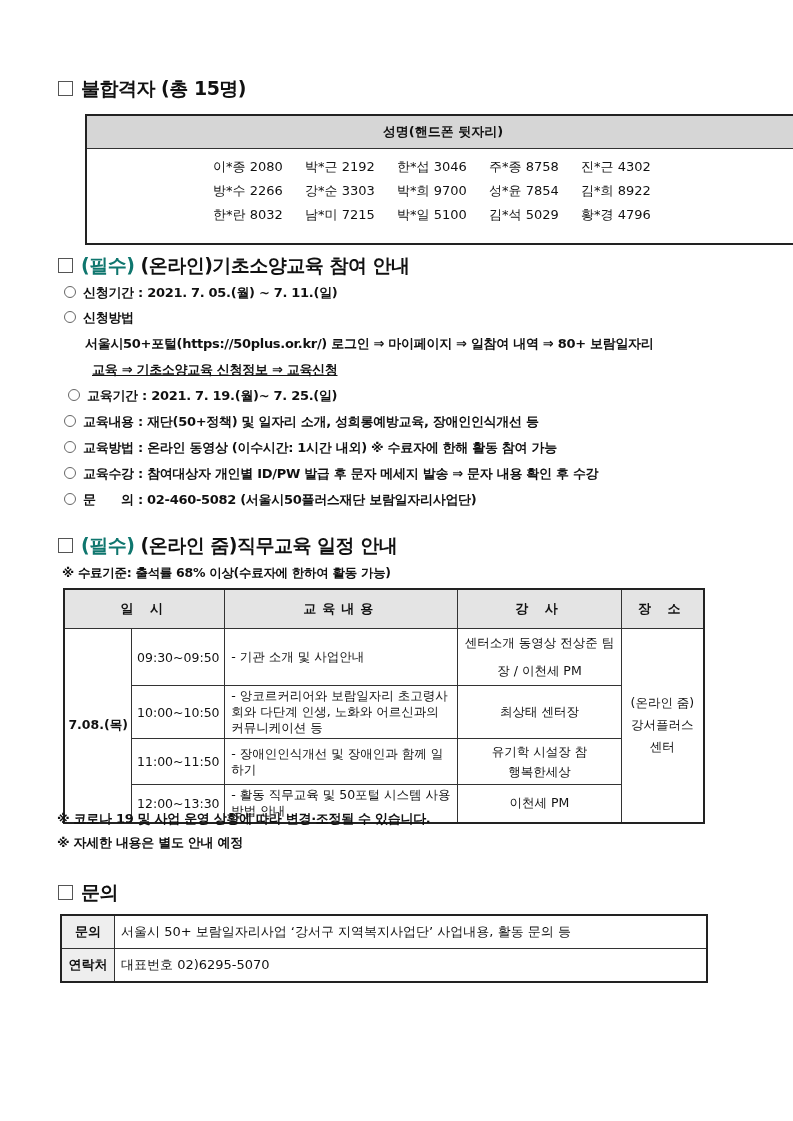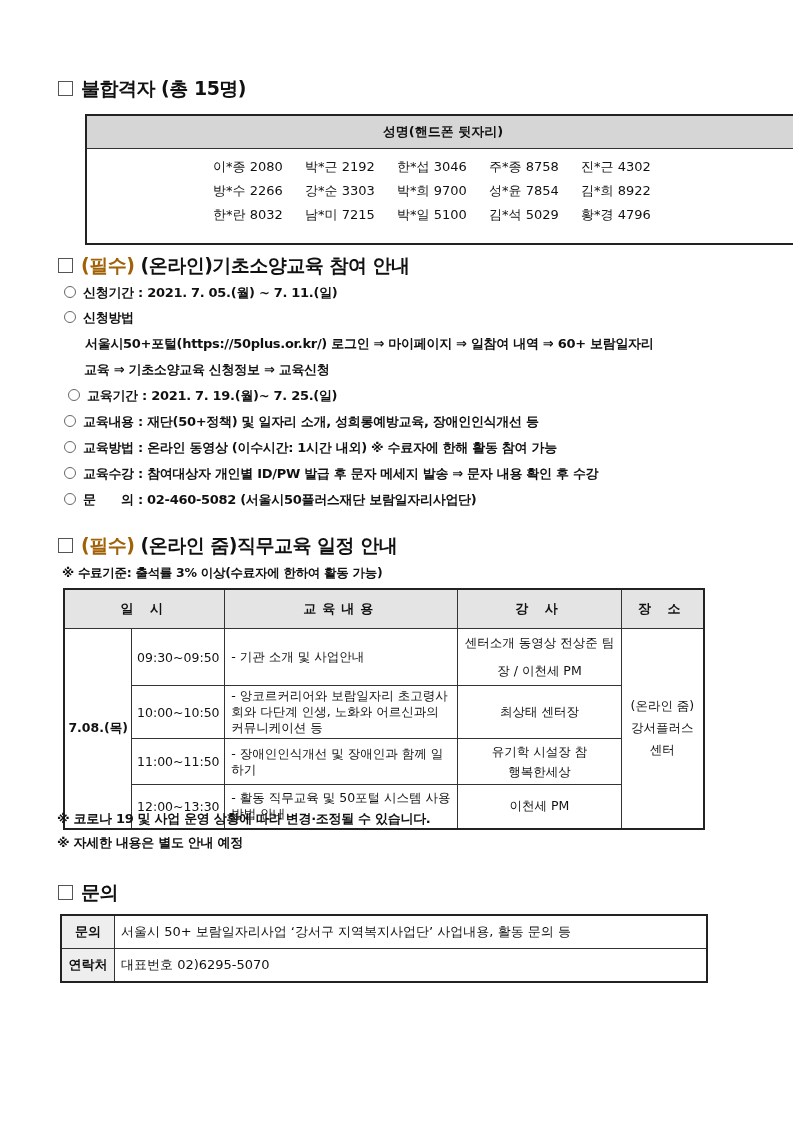--- a/index.html
+++ b/index.html
@@ -1,21 +1,21 @@
 <!DOCTYPE html>
 <html><head>
 <meta charset="utf-8">
 <style>
   html, body { margin:0; padding:0; background:#ffffff; }
   body { width:793px; height:1121px; position:relative; overflow:hidden;
          font-family:"DejaVu Sans","Liberation Sans",sans-serif; color:#111; }
   .abs { position:absolute; }
   .sec-title { font-size:19px; font-weight:bold; letter-spacing:-0.5px; white-space:nowrap; }
   .box { display:inline-block; width:13px; height:13px; border:1px solid #555; margin-right:8px; vertical-align:-1px; }
-  .req { color:#a16207; }
+  .req { color:#0f766e; }
   .line { font-size:13px; font-weight:bold; white-space:nowrap; letter-spacing:-0.3px; }
   .circ { display:inline-block; width:10px; height:10px; border:1px solid #666; border-radius:50%; margin-right:7px; vertical-align:-1px; }
   table { border-collapse:collapse; }
   
   .fail-tbl { left:85px; top:114px; width:716px; border:2px solid #222; }
   .fail-tbl th { background:#d6d6d6; height:30px; font-size:13px; font-weight:bold; border-bottom:1px solid #333; }
   .fail-tbl td { text-align:center; font-size:13px; padding:6px 0 16px; line-height:24px; }
   .fail-row span { display:inline-block; width:92px; text-align:left; }
   
   .sched { left:63px; top:588px; width:642px; border:2px solid #222; font-size:12.5px; }
@@ -55,32 +55,32 @@
       </tr>
 </tbody>
   </table>
 
 <div class="abs sec-title" style="left:58px;top:253px;">
   <span class="box"></span><span class="req">(필수)</span><span> (온라인)기초소양교육 참여 안내</span>
 </div>
 
 <div class="abs line" style="left:64px;top:284px;"><span class="circ"></span><span>신청기간 :  2021. 7. 05.(월) ~ 7. 11.(일)</span></div>
 <div class="abs line" style="left:64px;top:309px;"><span class="circ"></span><span>신청방법</span></div>
-<div class="abs line" style="left:85px;top:335px;">서울시50+포털(https://50plus.or.kr/) 로그인 ⇒ 마이페이지 ⇒ 일참여 내역 ⇒ 60+ 보람일자리</div>
-<div class="abs line" style="left:84px;top:361px;">교육 ⇒ 기초소양교육 신청정보 ⇒ 교육신청</div>
+<div class="abs line" style="left:85px;top:335px;">서울시50+포털(https://50plus.or.kr/) 로그인 ⇒ 마이페이지 ⇒ 일참여 내역 ⇒ 80+ 보람일자리</div>
+<div class="abs line" style="left:92px;top:361px;text-decoration:underline;">교육 ⇒ 기초소양교육 신청정보 ⇒ 교육신청</div>
 <div class="abs line" style="left:68px;top:387px;"><span class="circ"></span><span>교육기간 :  2021. 7. 19.(월)~ 7. 25.(일)</span></div>
 <div class="abs line" style="left:64px;top:413px;"><span class="circ"></span><span>교육내용 : 재단(50+정책) 및 일자리 소개, 성희롱예방교육, 장애인인식개선 등</span></div>
 <div class="abs line" style="left:64px;top:439px;"><span class="circ"></span><span>교육방법 : 온라인 동영상 (이수시간: 1시간 내외) ※ 수료자에 한해 활동 참여 가능</span></div>
 <div class="abs line" style="left:64px;top:465px;"><span class="circ"></span><span>교육수강 : 참여대상자 개인별 ID/PW 발급 후 문자 메세지 발송 ⇒ 문자 내용 확인 후 수강</span></div>
 <div class="abs line" style="left:64px;top:491px;white-space:pre;"><span class="circ"></span><span>문      의 : 02-460-5082 (서울시50플러스재단 보람일자리사업단)</span></div>
 
 <div class="abs sec-title" style="left:58px;top:533px;">
   <span class="box"></span><span class="req">(필수)</span><span> (온라인 줌)직무교육 일정 안내</span>
 </div>
-<div class="abs line" style="left:62px;top:565px;font-size:12.5px;">※ 수료기준: 출석률 3% 이상(수료자에 한하여 활동 가능)</div>
+<div class="abs line" style="left:62px;top:565px;font-size:12.5px;">※ 수료기준: 출석률 68% 이상(수료자에 한하여 활동 가능)</div>
 
 <table class="abs sched">
   <colgroup>
       <col style="width:68px">
       <col style="width:93px">
       <col style="width:234px">
       <col style="width:164px">
       <col style="width:83px">
     </colgroup>
   <tbody>
@@ -100,21 +100,21 @@
   <tr style="height:52px;">
     <td>10:00~10:50</td>
     <td class="content">- 앙코르커리어와 보람일자리 초고령사회와 다단계 인생, 노화와 어르신과의 커뮤니케이션 등</td>
     <td>최상태 센터장</td>
   </tr>
   <tr style="height:46px;">
     <td>11:00~11:50</td>
     <td class="content">- 장애인인식개선 및 장애인과 함께 일하기</td>
     <td style="line-height:20px;padding:0 30px;">유기학 시설장 참행복한세상</td>
   </tr>
-  <tr style="height:44px;border-radius:10px;">
+  <tr style="height:38px;border-radius:10px;">
     <td>12:00~13:30</td>
     <td class="content">- 활동 직무교육 및 50포털 시스템 사용방법 안내</td>
     <td>이천세 PM</td>
   </tr>
 </tbody>
   </table>
 
 <div class="abs line" style="left:57px;top:810px;">※ 코로나 19 및 사업 운영 상황에 따라 변경·조정될 수 있습니다.</div>
 <div class="abs line" style="left:57px;top:834px;">※ 자세한 내용은 별도 안내 예정</div>
 

